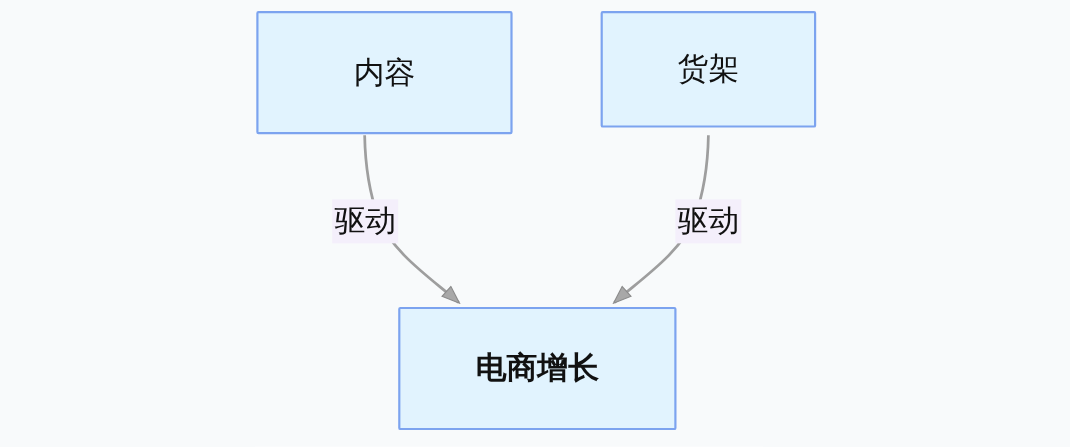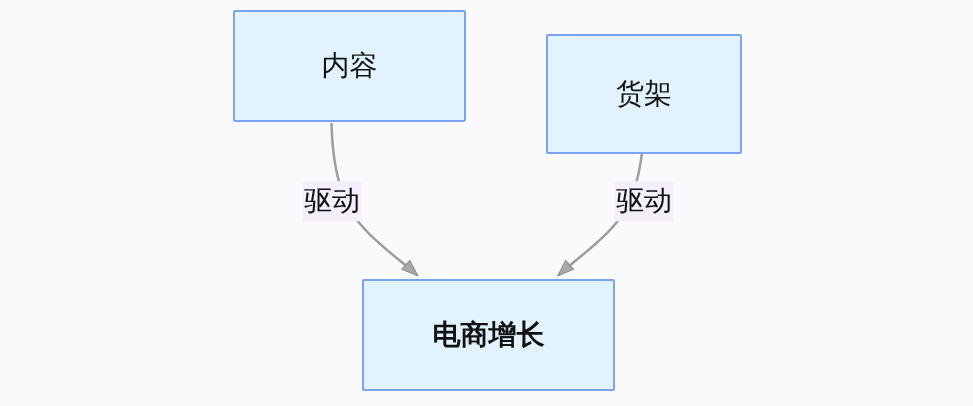--- a/index.html
+++ b/index.html
@@ -40,21 +40,21 @@
     border-radius: 2px;
     display: flex;
     align-items: center;
     justify-content: center;
     color: var(--text, #111);
     font-size: 28px;
     line-height: 1.2;
     white-space: nowrap;
   }
   .node-content { left: 233px; top: 10px;  width: 233px; height: 112px; }
-  .node-shelf   { left: 546px; top: 10px;  width: 196px; height: 120px; margin-top: 24px; }
+  .node-shelf   { left: 546px; top: 10px;  width: 196px; height: 106px; }
   .node-growth  { left: 362px; top: 279px; width: 253px; height: 112px; font-weight: bold; }
   .edge-label {
     position: absolute;
     transform: translate(-50%, -50%);
     background: var(--edge-label-bg, #f4effb);
     color: var(--text, #111);
     font-size: 28px;
     line-height: 1.2;
     padding: 3px 2px;
     white-space: nowrap;

